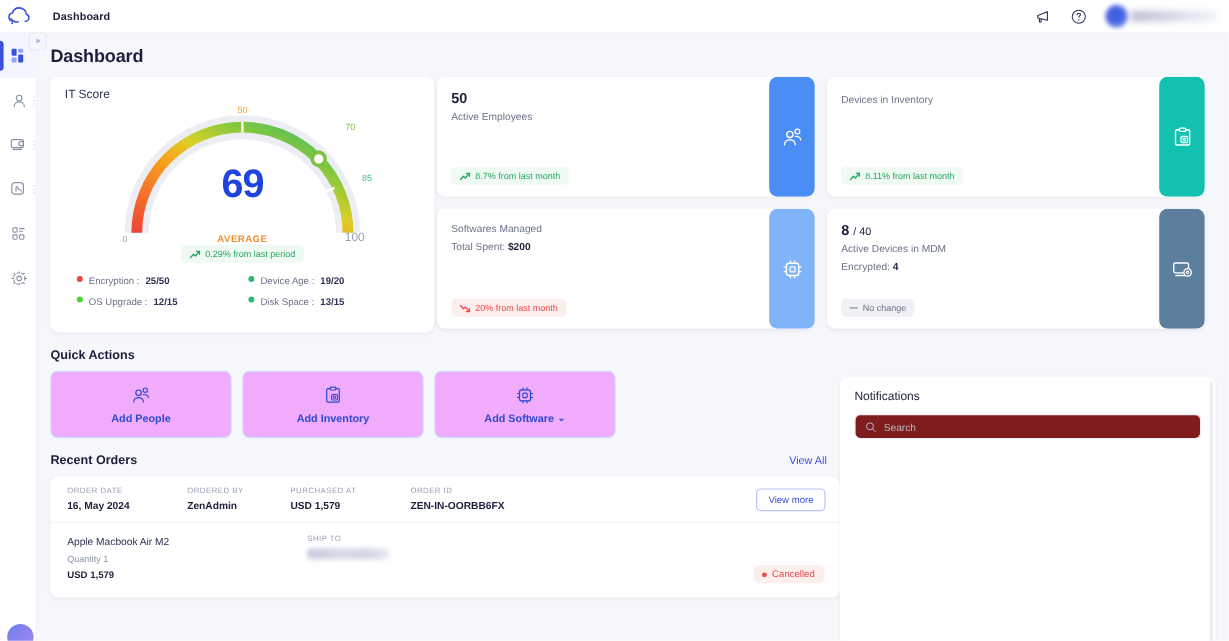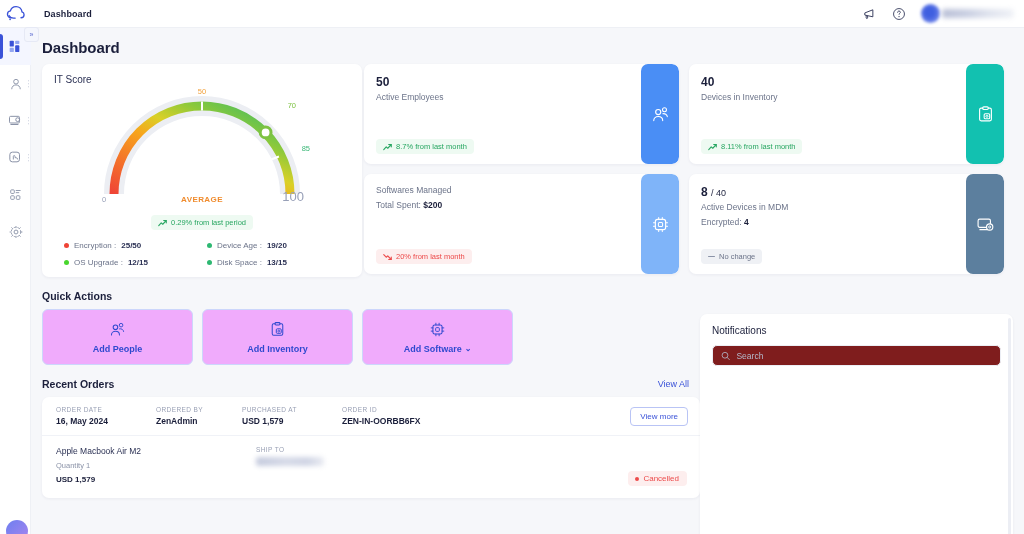--- a/index.html
+++ b/index.html
@@ -98,35 +98,35 @@
   .gauge-value {
     position: absolute; left: 0; right: 0; top: 44px; text-align: center;
     font-size: 33px; font-weight: bold; color: #1f44dd; letter-spacing: -1px;
     font-family: "Liberation Sans", sans-serif;
   }
   .gauge-label {
     position: absolute; left: 0; right: 0; bottom: -2px; text-align: center;
     font-size: 8px; font-weight: bold; color: #f08c2e; letter-spacing: .4px;
   }
   .tick-0 { position: absolute; left: 0px; bottom: -2px; font-size: 7.5px; color: #98a0b8; }
-  .tick-100 { position: absolute; right: -2px; bottom: -2px; font-size: 13px; color: #98a0b8; text-align: center; }
+  .tick-100 { position: absolute; right: -2px; bottom: -2px; font-size: 10px; color: #98a0b8; text-align: center; }
   .tick-50 { position: absolute; left: 50%; transform: translateX(-50%); top: -3px; font-size: 7.5px; color: #f2a13c; }
   .tick-70 { position: absolute; right: 6px; top: 11px; font-size: 7.5px; color: #7dc242; }
   .tick-85 { position: absolute; right: -8px; top: 54px; font-size: 7.5px; color: #3cb878; }
 
   .delta-pill {
-    margin: 13px auto 0; width: fit-content;
+    margin: 2px auto 0; width: fit-content;
     background: #eefaf2; color: #27a661; font-size: 7.5px;
     padding: 3px 7px; border-radius: 4px; display: flex; align-items: center; gap: 4px;
   }
   .legend {
     display: grid; grid-template-columns: 1fr 1fr; row-gap: 8px; column-gap: 6px;
     margin: 11px 6px 0 10px;
   }
-  .legend-item { display: flex; align-items: center; gap: 5px; font-size: 8px; color: #6b7389; }
+  .legend-item { display: flex; gap: 5px; font-size: 8px; color: #6b7389; }
   .legend-item b { color: #2b3154; font-size: 8px; }
   .dot { width: 5px; height: 5px; border-radius: 50%; flex: 0 0 5px; }
 
   
   .stat-col { display: flex; flex-direction: column; gap: 10px; }
   .stat-row { display: flex; gap: 10px; }
   .stat-card {
     position: relative; width: 315px; height: 100px; background: #fff;
     border-radius: 7px; box-shadow: 0 1px 3px rgba(30,40,90,.06);
     padding: 11px 12px; overflow: hidden;
@@ -355,20 +355,21 @@
             <path d="M12 104 A88 88 0 0 1 188 104" fill="none" stroke="#eceef3" stroke-width="20" stroke-linecap="butt"></path>
 
             <path d="M12 104 A88 88 0 0 1 188 104" fill="none" stroke="url(#gg)" stroke-width="9" stroke-linecap="butt"></path>
 
             <path d="M100 11.5 v9" stroke="#ffffff" stroke-width="2"></path>
 
             <path d="M176.9 66.5 l-8.4 3.2" stroke="#ffffff" stroke-width="2"></path>
 
             <circle cx="163.6" cy="42.4" r="5.4" fill="#ffffff" stroke="#7dc242" stroke-width="3"></circle>
           </svg>
+          <div class="gauge-value">69</div>
           <div class="gauge-label">AVERAGE</div>
           <div class="tick-0">0</div>
           <div class="tick-50">50</div>
           <div class="tick-70">70</div>
           <div class="tick-85">85</div>
           <div class="tick-100">100</div>
         </div>
 
         <div class="delta-pill">
           <svg width="9" height="8" viewBox="0 0 12 10">
@@ -420,21 +421,20 @@
               <svg width="19" height="19" viewBox="0 0 20 20">
                 <circle cx="7.6" cy="7.4" r="2.7" fill="none" stroke="#fff" stroke-width="1.2"></circle>
                 <path d="M2.9 16.4c0-2.6 2.1-4.3 4.7-4.3s4.7 1.7 4.7 4.3" fill="none" stroke="#fff" stroke-width="1.2" stroke-linecap="round"></path>
                 <circle cx="14.2" cy="4.9" r="2.1" fill="none" stroke="#fff" stroke-width="1.1"></circle>
                 <path d="M12.4 9.2c2.3-.5 4.5.8 4.8 3.1" fill="none" stroke="#fff" stroke-width="1.1" stroke-linecap="round"></path>
               </svg>
             </div>
           </div>
 
           <div class="stat-card">
-            <div class="stat-value">40</div>
             <div class="stat-caption">Devices in Inventory</div>
             <div class="stat-pill pill-up">
               <svg width="9" height="8" viewBox="0 0 12 10">
                 <path d="M1 8.4 4.3 4.9l2 1.8L10.6 2" fill="none" stroke="#27a661" stroke-width="1.5" stroke-linecap="round" stroke-linejoin="round"></path>
                 <path d="M7.6 1.6h3.4v3.2" fill="none" stroke="#27a661" stroke-width="1.5" stroke-linecap="round"></path>
               </svg>
               <span>8.11% from last month</span>
             </div>
             <div class="stat-iconbar" style="background:#12c1b0">
               <svg width="19" height="19" viewBox="0 0 20 20">

